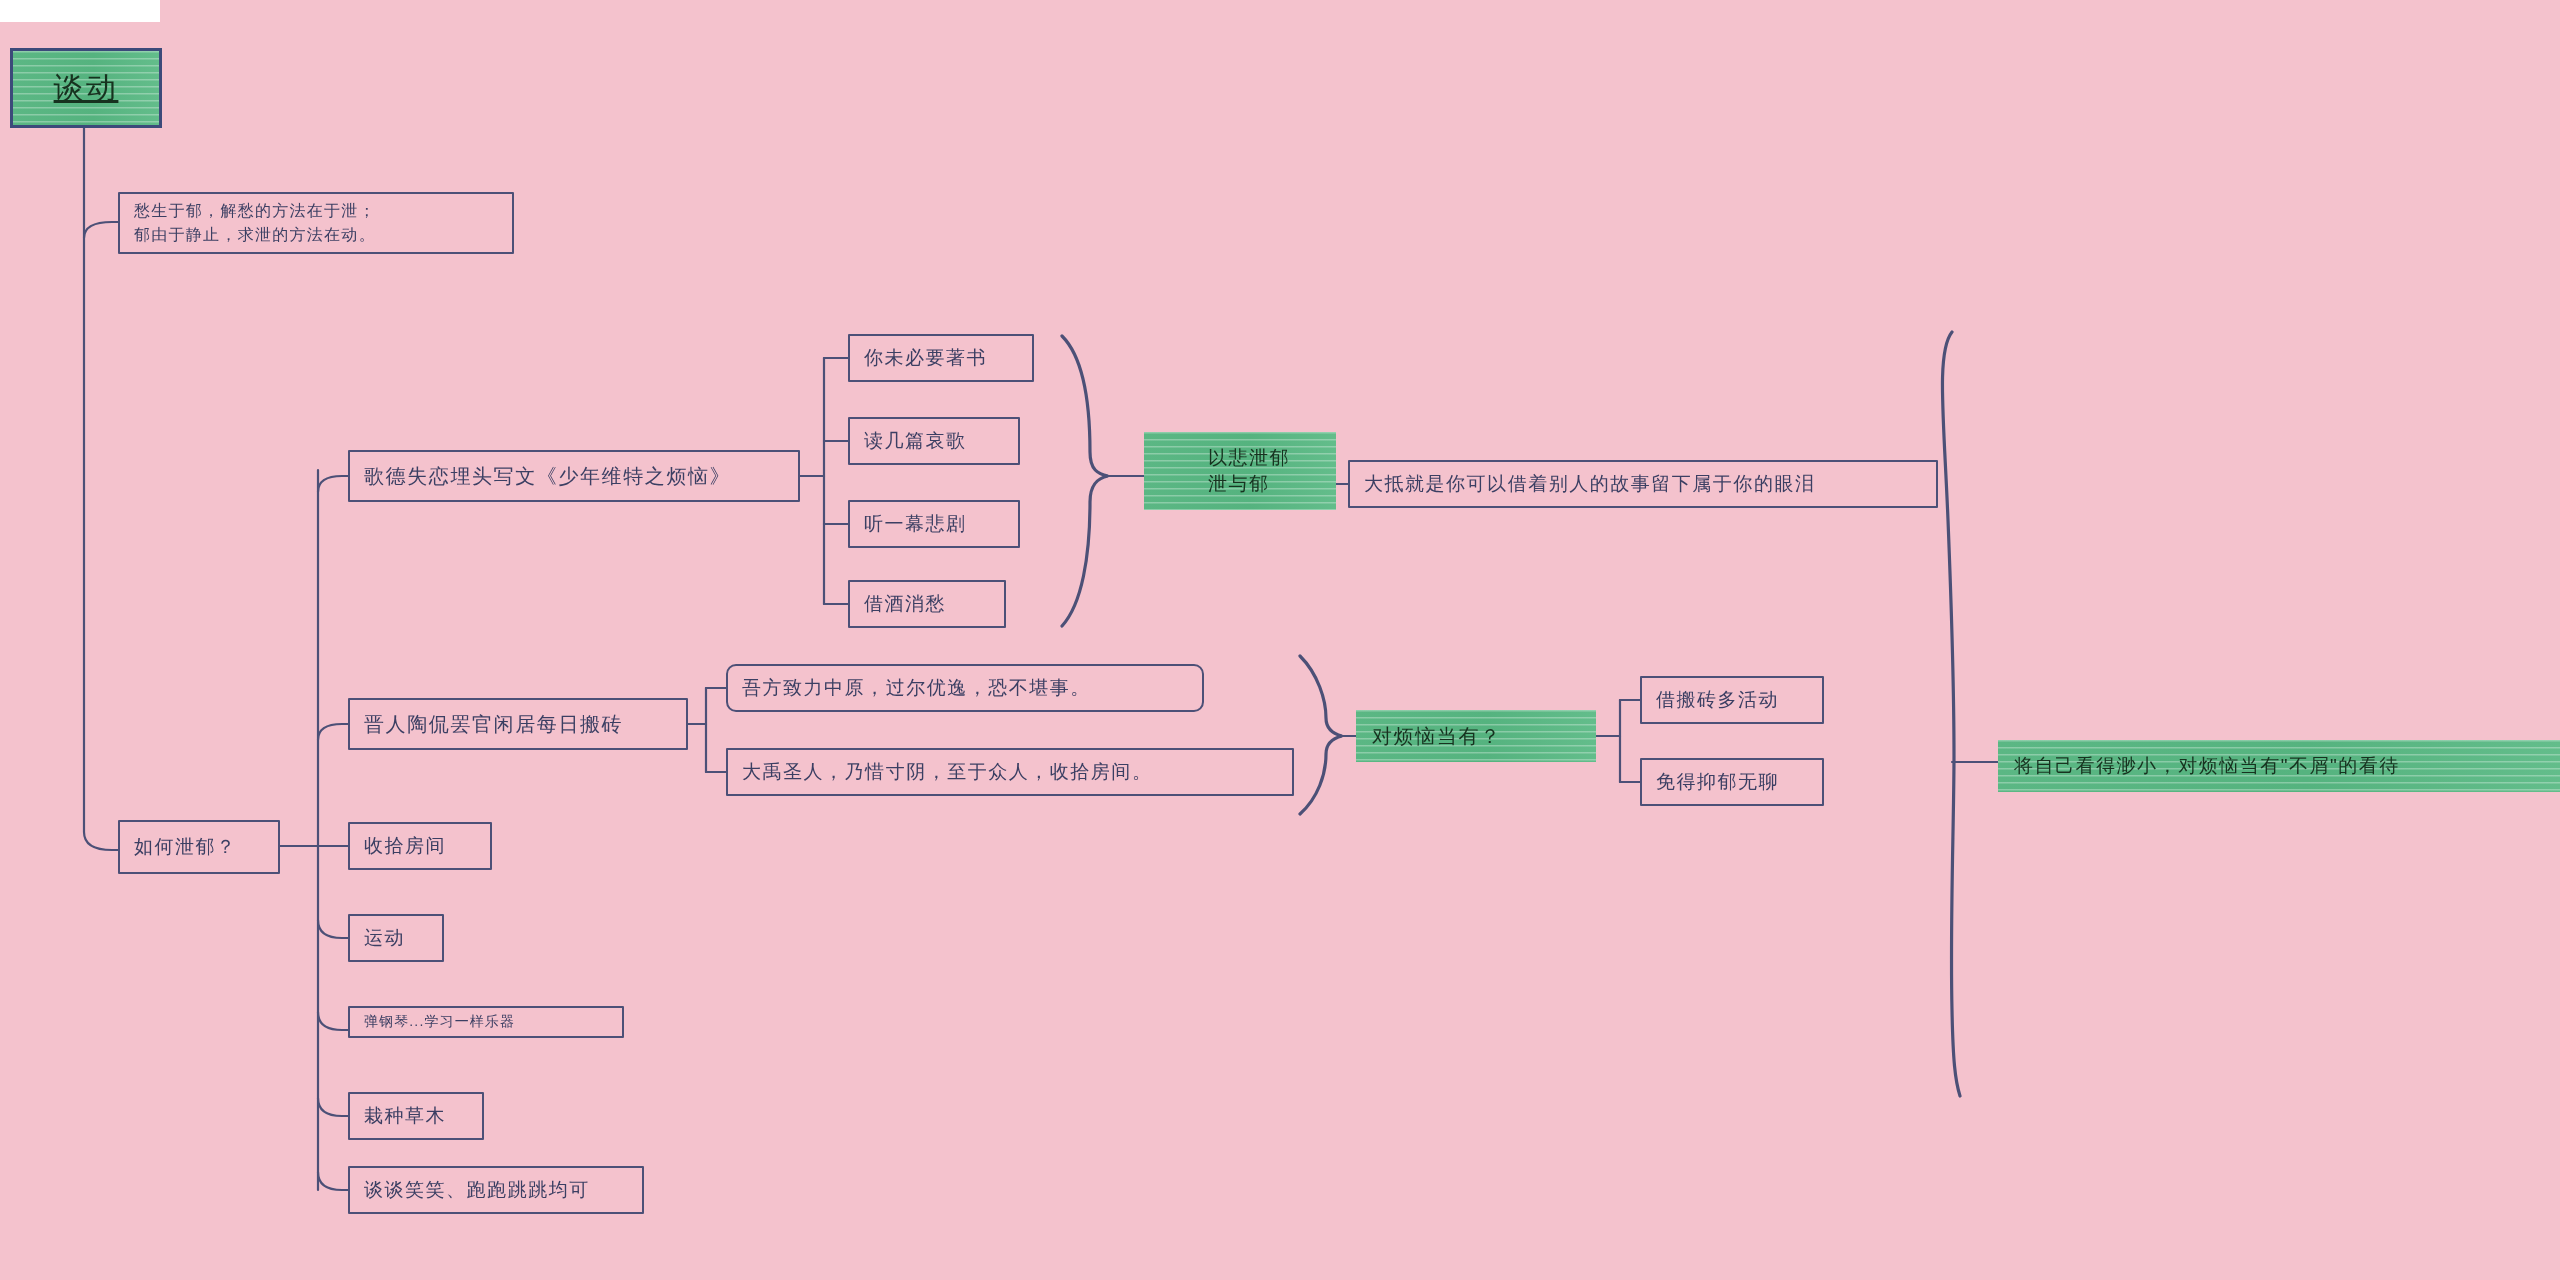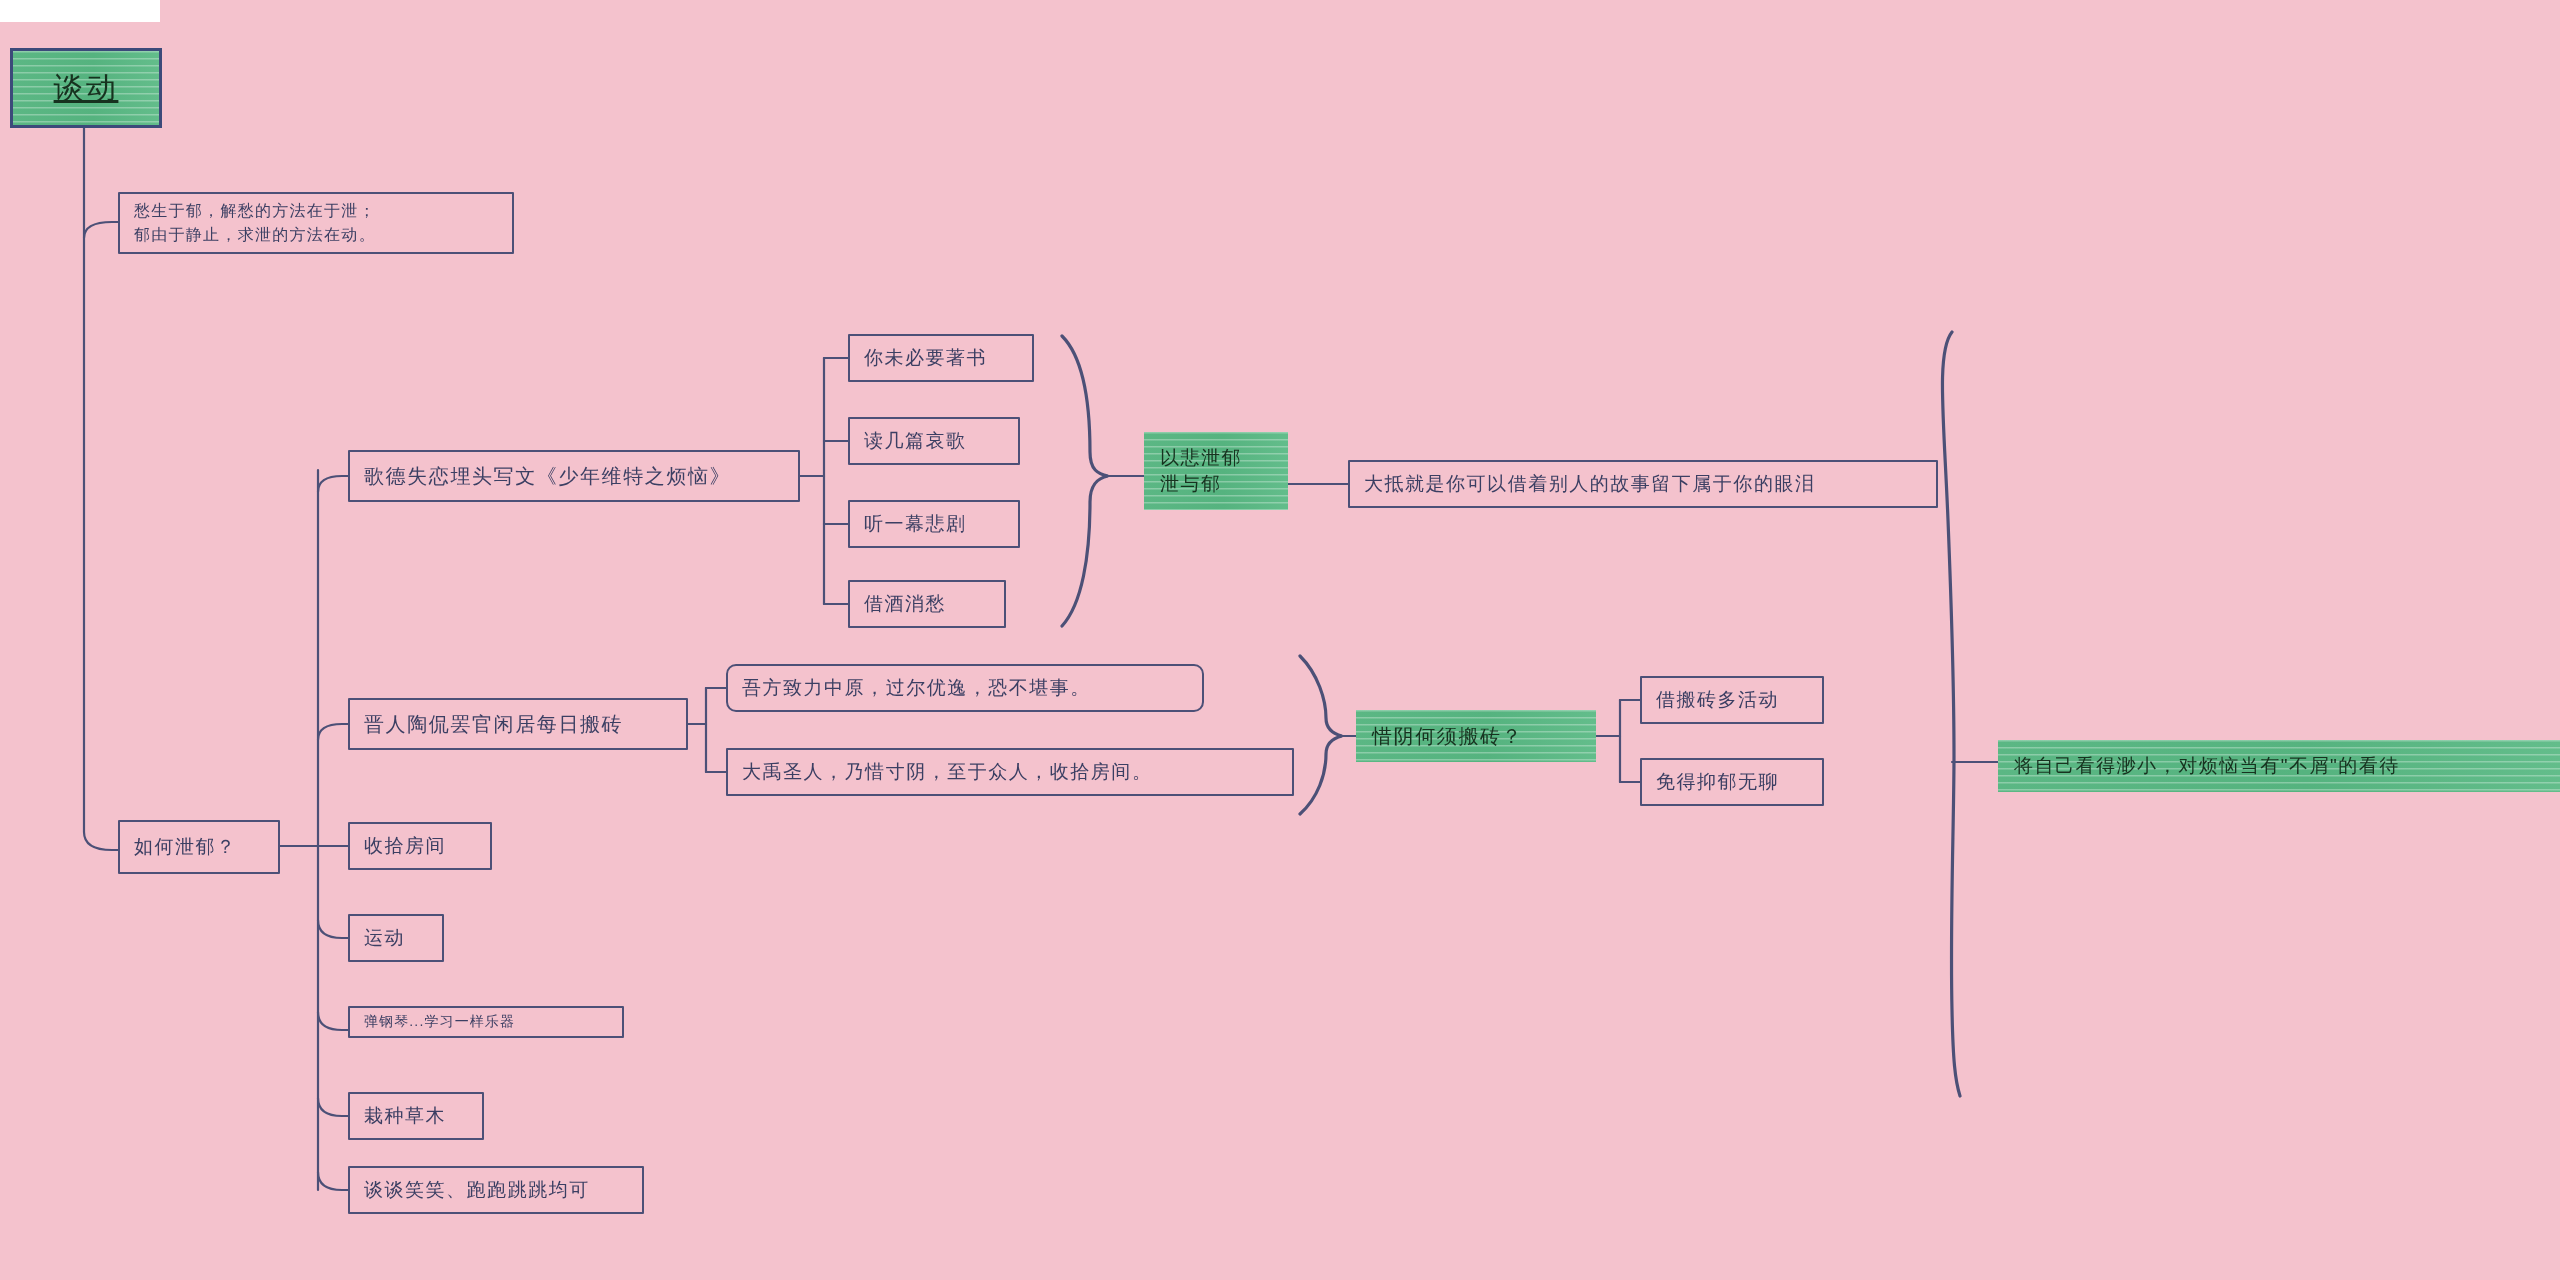--- a/index.html
+++ b/index.html
@@ -171,42 +171,42 @@
   <div class="node" style="left:848px;top:417px;width:172px;height:48px;font-size:19px;">
     <span class="t">读几篇哀歌</span>
   </div>
   <div class="node" style="left:848px;top:500px;width:172px;height:48px;font-size:19px;">
     <span class="t">听一幕悲剧</span>
   </div>
   <div class="node" style="left:848px;top:580px;width:158px;height:48px;font-size:19px;">
     <span class="t">借酒消愁</span>
   </div>
 
-  <div class="hl lines2" style="left:1144px;top:432px;width:144px;height:78px;font-size:19px;">
+  <div class="hl lines2" style="left:1144px;top:432px;width:144px;height:78px;font-size:19px;padding-left:48px;">
     <span class="t">以悲泄郁</span>
     <span class="t">泄与郁</span>
   </div>
 
   <div class="node" style="left:1348px;top:460px;width:590px;height:48px;font-size:19px;">
     <span class="t">大抵就是你可以借着别人的故事留下属于你的眼泪</span>
   </div>
 
   <div class="node" style="left:348px;top:698px;width:340px;height:52px;font-size:20px;">
     <span class="t">晋人陶侃罢官闲居每日搬砖</span>
   </div>
 
   <div class="node" style="left:726px;top:664px;width:478px;height:48px;font-size:19px;border-radius:10px;">
     <span class="t">吾方致力中原，过尔优逸，恐不堪事。</span>
   </div>
   <div class="node" style="left:726px;top:748px;width:568px;height:48px;font-size:19px;">
     <span class="t">大禹圣人，乃惜寸阴，至于众人，收拾房间。</span>
   </div>
 
   <div class="hl" style="left:1356px;top:710px;width:240px;height:52px;font-size:20px;">
-    <span class="t">惜阴何须搬砖？</span>
+    <span class="t">对烦恼当有？</span>
   </div>
 
   <div class="node" style="left:1640px;top:676px;width:184px;height:48px;font-size:19px;">
     <span class="t">借搬砖多活动</span>
   </div>
   <div class="node" style="left:1640px;top:758px;width:184px;height:48px;font-size:19px;">
     <span class="t">免得抑郁无聊</span>
   </div>
 
   <div class="node" style="left:348px;top:822px;width:144px;height:48px;font-size:19px;">

